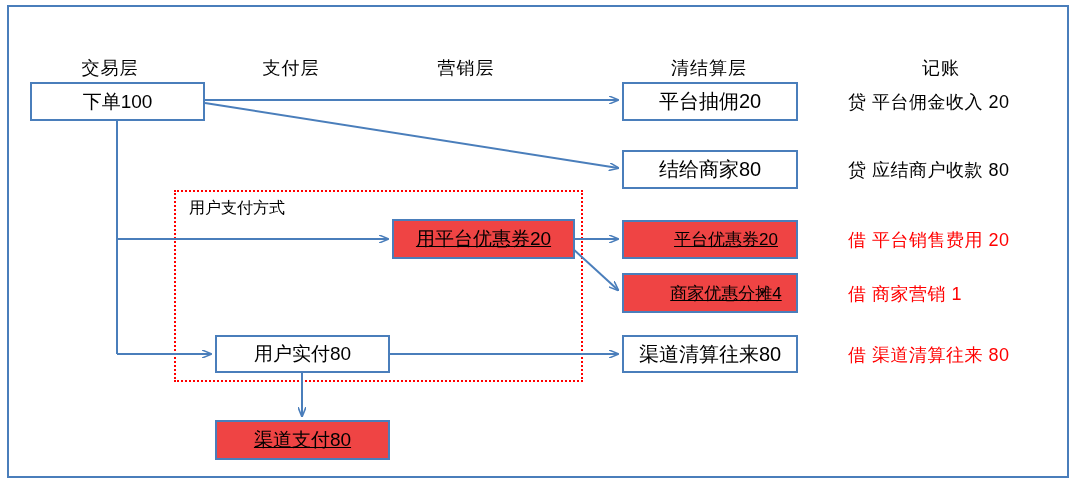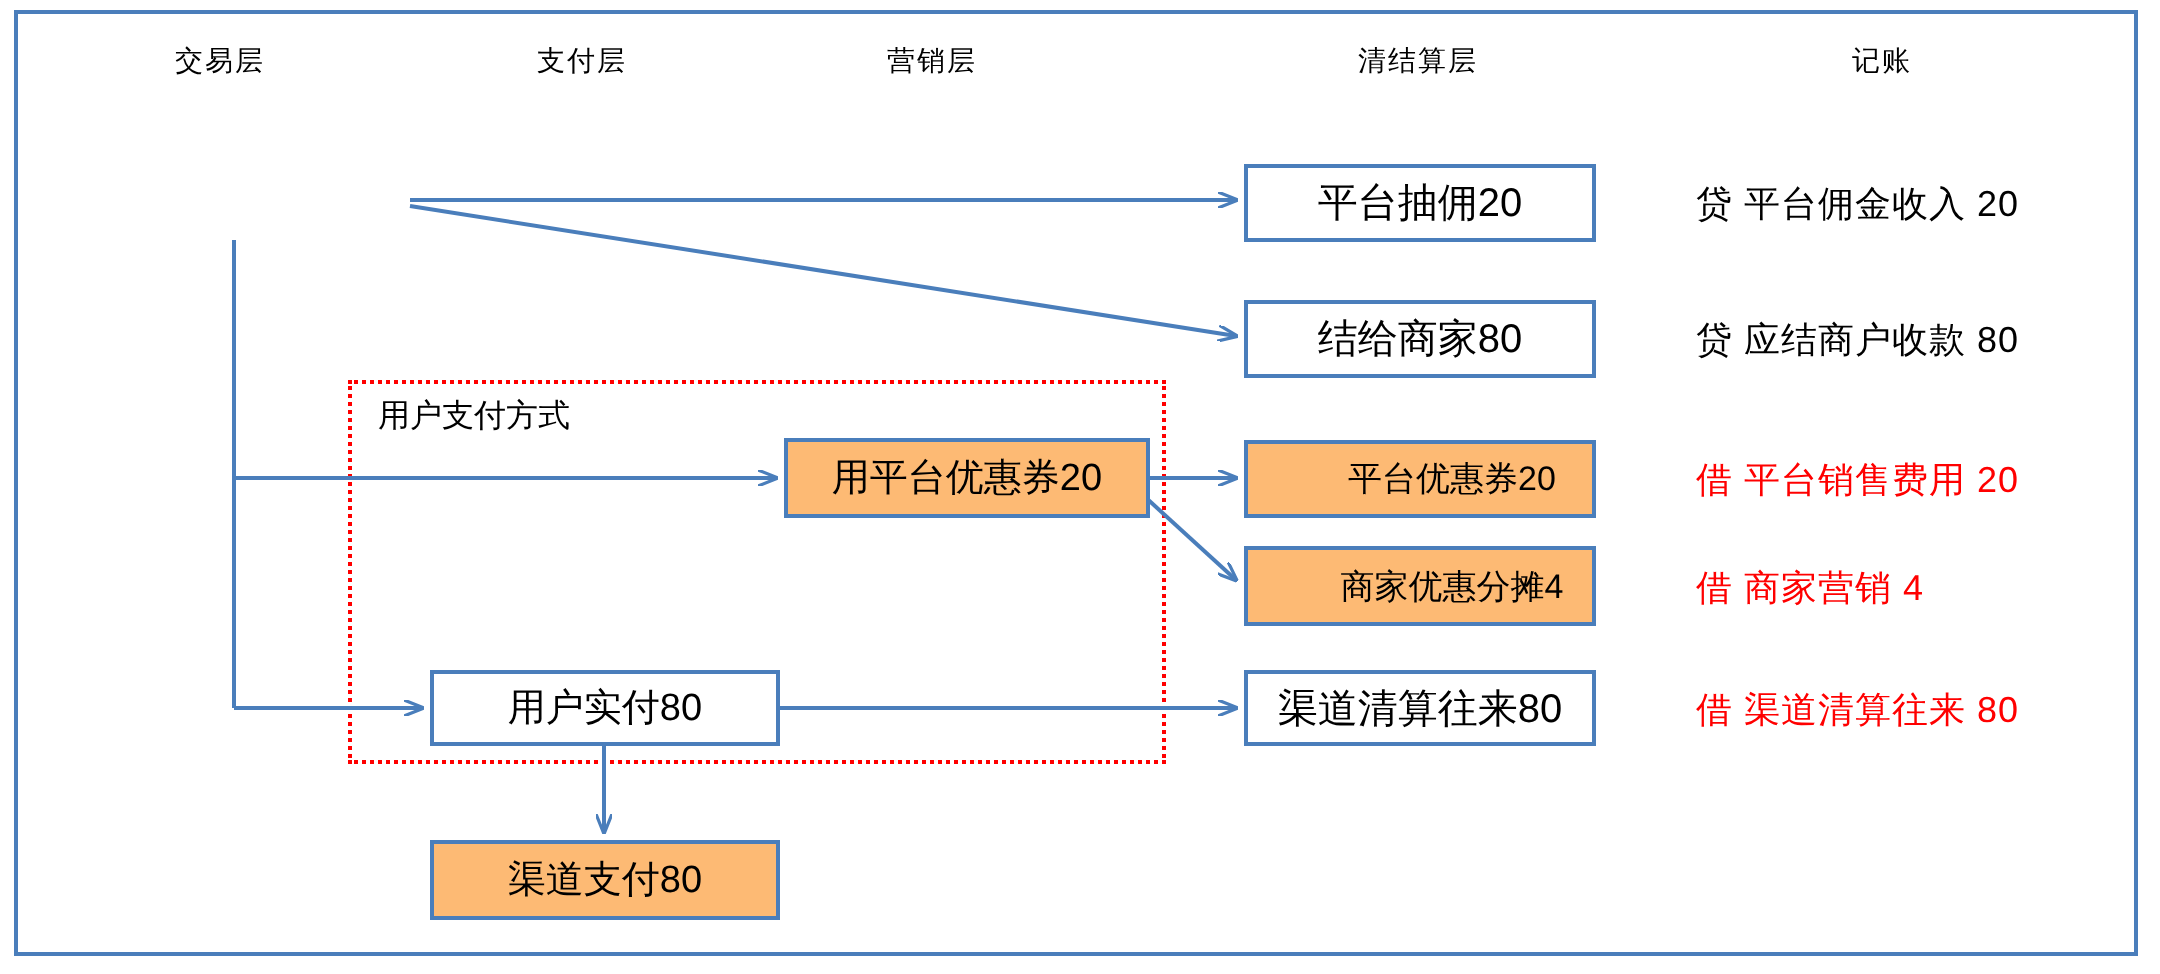--- a/index.html
+++ b/index.html
@@ -19,39 +19,41 @@
     position: absolute;
     left: 7px;
     top: 5px;
     width: 1062px;
     height: 473px;
     border: 2px solid #4a7ebb;
     box-sizing: border-box;
   }
   .col-header {
     position: absolute;
-    font-size: 14px;
+    font-size: 18px;
     color: #000000;
     text-align: center;
     white-space: nowrap;
     letter-spacing: 1px;
+    margin-top: 34px;
   }
   .node {
     position: absolute;
     box-sizing: border-box;
     border: 2px solid #4a7ebb;
     background: #ffffff;
     display: flex;
     align-items: center;
     justify-content: center;
     color: #000000;
     white-space: nowrap;
   }
   .node.peach {
-    background: #fdba74;
+    background: #ef4444;
+    text-decoration: underline;
   }
   .node.fs-big { font-size: 19px; }
   .node.fs-mid { font-size: 17px; padding-left: 32px; }
   .node.fs-small { font-size: 20px; }
   .dashed-group {
     position: absolute;
     box-sizing: border-box;
     border: 2px dotted #ff0000;
     background: transparent;
   }
@@ -114,36 +116,37 @@
       <path d="M575,239 L618,239" marker-end="url(#arw)"></path>
 
       <path d="M572,248 L618,290" marker-end="url(#arw)"></path>
 
       <path d="M390,354 L618,354" marker-end="url(#arw)"></path>
 
       <path d="M302,372 L302,416" marker-end="url(#arw)"></path>
     </g>
   </svg>
 
+  <div class="node fs-big" style="left:30px; top:82px; width:175px; height:39px;">下单100</div>
 
   <div class="node fs-small" style="left:622px; top:82px; width:176px; height:39px;">平台抽佣20</div>
 
   <div class="node fs-small" style="left:622px; top:150px; width:176px; height:39px;">结给商家80</div>
 
   <div class="node peach fs-big" style="left:392px; top:219px; width:183px; height:40px;">用平台优惠券20</div>
 
   <div class="node peach fs-mid" style="left:622px; top:220px; width:176px; height:39px;">平台优惠券20</div>
 
   <div class="node peach fs-mid" style="left:622px; top:273px; width:176px; height:40px;">商家优惠分摊4</div>
 
   <div class="node fs-big" style="left:215px; top:335px; width:175px; height:38px;">用户实付80</div>
 
   <div class="node fs-small" style="left:622px; top:335px; width:176px; height:38px;">渠道清算往来80</div>
 
   <div class="node peach fs-big" style="left:215px; top:420px; width:175px; height:40px;">渠道支付80</div>
 
   <div class="ledger credit" style="left:848px; top:90px;">贷 平台佣金收入 20</div>
   <div class="ledger credit" style="left:848px; top:158px;">贷 应结商户收款 80</div>
   <div class="ledger debit" style="left:848px; top:228px;">借 平台销售费用 20</div>
-  <div class="ledger debit" style="left:848px; top:282px;">借 商家营销 4</div>
+  <div class="ledger debit" style="left:848px; top:282px;">借 商家营销 1</div>
   <div class="ledger debit" style="left:848px; top:343px;">借 渠道清算往来 80</div>
 
 </div>
 
 </body></html>

